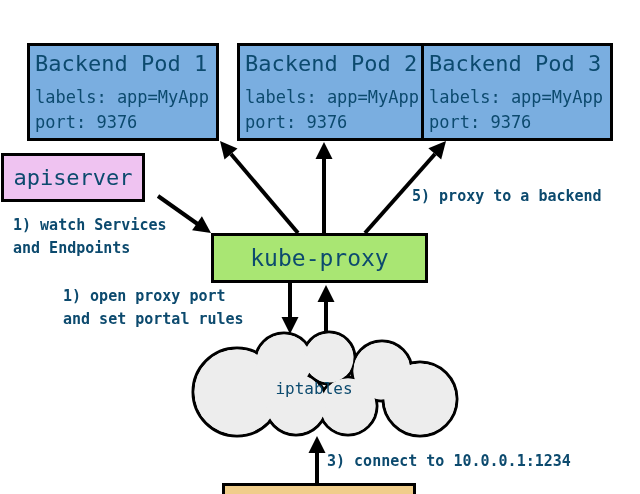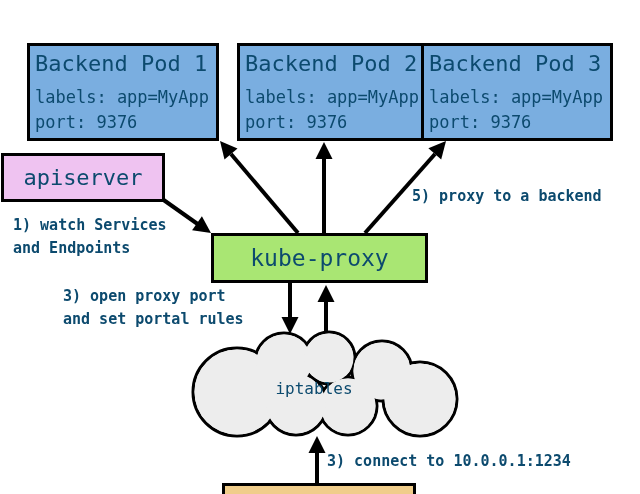--- a/index.html
+++ b/index.html
@@ -10,21 +10,21 @@
     color:#0c4a6e;
     margin-top:40px;
   }
   .stage svg{position:absolute;left:0;top:0;z-index:1;}
   .box{position:absolute;box-sizing:border-box;border:3px solid #000;z-index:3;}
   .pod{width:192px;height:98px;top:3px;background:var(--pod-fill,#7aaee0);padding:3px 5px;}
   .pod-title{font-size:22px;line-height:30px;white-space:nowrap;}
   .pod-line{font-size:17px;line-height:25px;white-space:nowrap;}
   .pod-line.first{margin-top:6px;}
   .centered{display:flex;align-items:center;justify-content:center;}
-  .apiserver{left:1px;top:113px;width:164px;height:49px;background:var(--apiserver-fill,#efc3f1);font-size:22px;}
+  .apiserver{left:1px;top:113px;width:144px;height:49px;background:var(--apiserver-fill,#efc3f1);font-size:22px;}
   .kubeproxy{left:211px;top:193px;width:217px;height:50px;background:var(--kube-proxy-fill,#a9e673);font-size:23px;}
   .client{left:222px;top:443px;width:194px;height:49px;background:var(--client-fill,#f0cd8b);font-size:28px;}
   .iptables-label{
     position:absolute;left:258px;top:340px;width:112px;z-index:2;
     text-align:center;font-size:16px;line-height:18px;
   }
   .step{
     position:absolute;z-index:2;font-weight:bold;font-size:15px;line-height:23px;
     white-space:nowrap;
   }
@@ -127,21 +127,21 @@
     <span>Client</span>
   </div>
 
   <div class="iptables-label">iptables</div>
 
   <div class="step step-1">
     <div>1) watch Services</div>
     <div>and Endpoints</div>
   </div>
   <div class="step step-2">
-    <div>3) open proxy port</div>
+    <div>1) open proxy port</div>
     <div>and set portal rules</div>
   </div>
   <div class="step step-3">
     <div>3) connect to 10.0.0.1:1234</div>
   </div>
   <div class="step step-5">
     <div>5) proxy to a backend</div>
   </div>
 
 </div>

